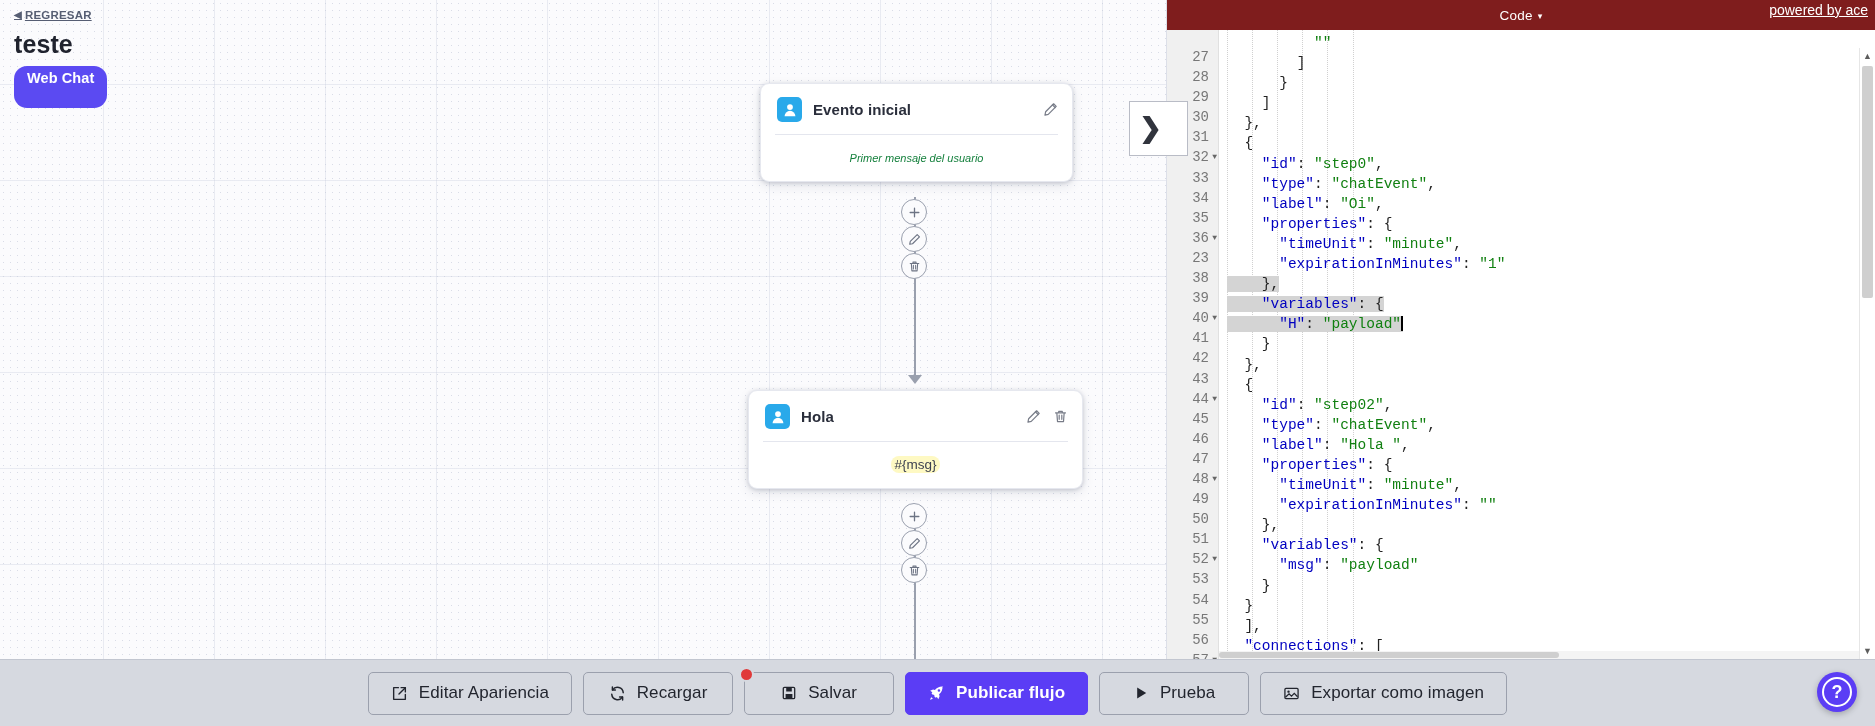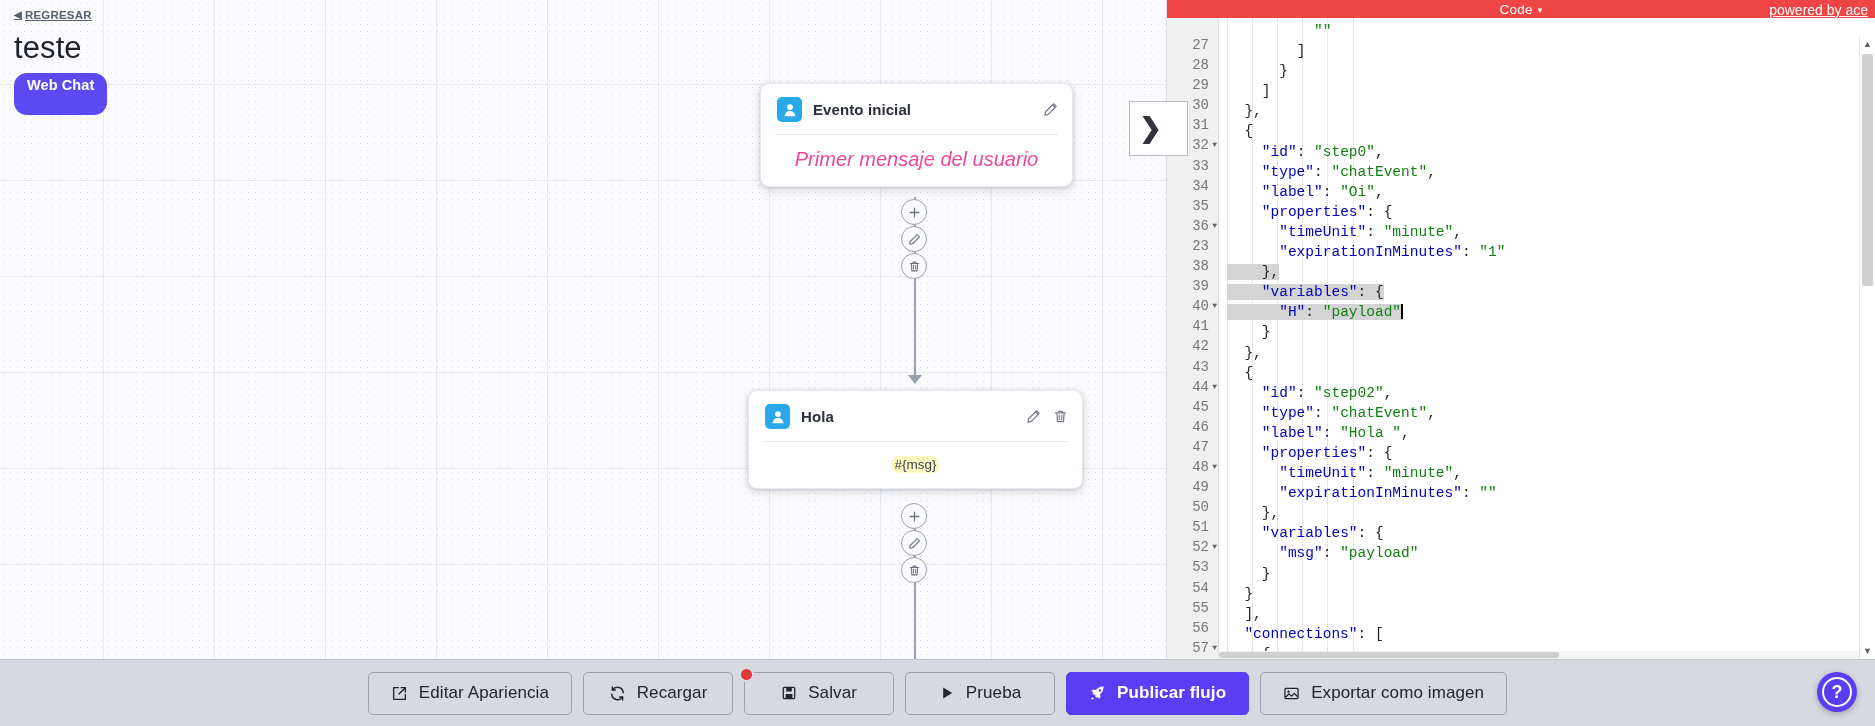--- a/index.html
+++ b/index.html
@@ -28,21 +28,21 @@
   
   #flow-header { position: absolute; left: 14px; top: 4px; }
   #back-link {
     display: inline-flex; align-items: center; gap: 3px;
     font-size: 11.5px; font-weight: 700; letter-spacing: .2px;
     color: #565e73; text-decoration: underline; cursor: pointer;
   }
   #back-link .chev { font-size: 10px; line-height: 1; position: relative; top: 0px; }
   #flow-title {
     margin-top: 8px;
-    font-size: 31px; font-weight: 400; color: #20232e; letter-spacing: .1px;
+    font-size: 25px; font-weight: 700; color: #20232e; letter-spacing: .1px;
   }
   #channel-badge {
     display: inline-block; margin-top: 7px;
     background: #5b4af2; color: #fff;
     font-size: 14.5px; font-weight: 700;
     padding: 4px 13px 22px; border-radius: 13px;
     letter-spacing: .1px;
   }
 
   
@@ -71,21 +71,21 @@
   }
   .node-acts { display: flex; align-items: center; gap: 12px; }
   .node-acts .ibtn { cursor: pointer; display:flex; line-height: 0; opacity: .75; }
   .node-body {
     border-top: 1px solid #e4e6ee;
     margin: 0 14px;
     padding: 13px 2px 15px;
     text-align: center;
   }
   .node-placeholder {
-    font-size: 20px; font-style: italic; color: #ec4899; margin-top: 46px;
+    font-size: 11px; font-style: italic; color: #15803d; margin-top: 46px;
   }
   .var-chip {
     display: inline-block;
     font-size: 13.5px; 
     color: #3d4150;
     background: #fef9c3;
     padding: 1px 3px;
     border-radius: 8px;
   }
 
@@ -122,22 +122,22 @@
   .circ svg { display: block; }
 
   
   #code-panel {
     position: absolute; right: 0; top: 0;
     width: 709px; height: 659px;
     background: #fff; display: flex; flex-direction: column;
     border-left: 1px solid #dcdfe8;
   }
   #code-topbar {
-    height: 18px; flex: none;
-    background: #ef4444;
+    height: 30px; flex: none;
+    background: #7f1d1d;
     position: relative;
     display: flex; align-items: center; justify-content: center;
   }
   #code-topbar .title {
     color: #fff; font-size: 13.5px; letter-spacing: .2px;
     display: inline-flex; align-items: center; gap: 5px;
   }
   #code-topbar .caret { font-size: 9px; position: relative; top: 1px; }
   #powered {
     position: absolute; right: 7px; top: 2px;
@@ -454,36 +454,36 @@
         <span class="ticon">
           <svg width="16" height="16" viewBox="0 0 16 16" fill="none" stroke="currentColor" stroke-width="1.3" stroke-linejoin="round">
             <rect x="2.3" y="2.3" width="11.4" height="11.4" rx="1.2"></rect>
             <rect x="5.2" y="2.3" width="5.6" height="4.2" fill="currentColor" stroke="none"></rect>
             <rect x="4.6" y="9" width="6.8" height="4.7" fill="currentColor" stroke="none"></rect>
           </svg>
         </span>
         <span>Salvar</span>
         <span class="badge-dot"></span>
       </button>
-      <button class="tbtn">
-        <span class="ticon">
-          <svg width="16" height="16" viewBox="0 0 16 16" fill="currentColor">
-            <path d="M4.2 2.4l9 5.6-9 5.6z"></path>
-          </svg>
-        </span>
-        <span>Prueba</span>
-      </button>
       <button class="tbtn primary">
         <span class="ticon">
           <svg width="17" height="17" viewBox="0 0 16 16" fill="currentColor">
             <path d="M14.4 1.6c-3.2-.4-6 .9-7.9 3.2L4.8 4.3 2 5.5l2.1 1.3L3.3 8l1.5 1.5.6-.5.8.8-.5.6L7.2 12l1.2-.8 1.3 2.1 1.2-2.8-.5-1.7c2.3-1.9 3.6-4.7 3.2-7.9zM10.3 6.4a1.2 1.2 0 1 1 0-2.4 1.2 1.2 0 0 1 0 2.4z"></path>
             <path d="M2 14c.9-.2 1.9-.5 2.5-1.2l-1.3-1.3C2.5 12.1 2.2 13.1 2 14z"></path>
           </svg>
         </span>
         <span>Publicar flujo</span>
+      </button>
+      <button class="tbtn">
+        <span class="ticon">
+          <svg width="16" height="16" viewBox="0 0 16 16" fill="currentColor">
+            <path d="M4.2 2.4l9 5.6-9 5.6z"></path>
+          </svg>
+        </span>
+        <span>Prueba</span>
       </button>
       <button class="tbtn">
         <span class="ticon">
           <svg width="17" height="17" viewBox="0 0 16 16" fill="none" stroke="currentColor" stroke-width="1.2">
             <rect x="1.8" y="3.2" width="12.4" height="9.6" rx="1"></rect>
             <circle cx="5.2" cy="6.3" r="1.1" fill="currentColor" stroke="none"></circle>
             <path d="M2.3 11.6l3.4-3.3 2.3 2.2 2.6-2.6 3.1 3.1" fill="none"></path>
           </svg>
         </span>
         <span>Exportar como imagen</span>

